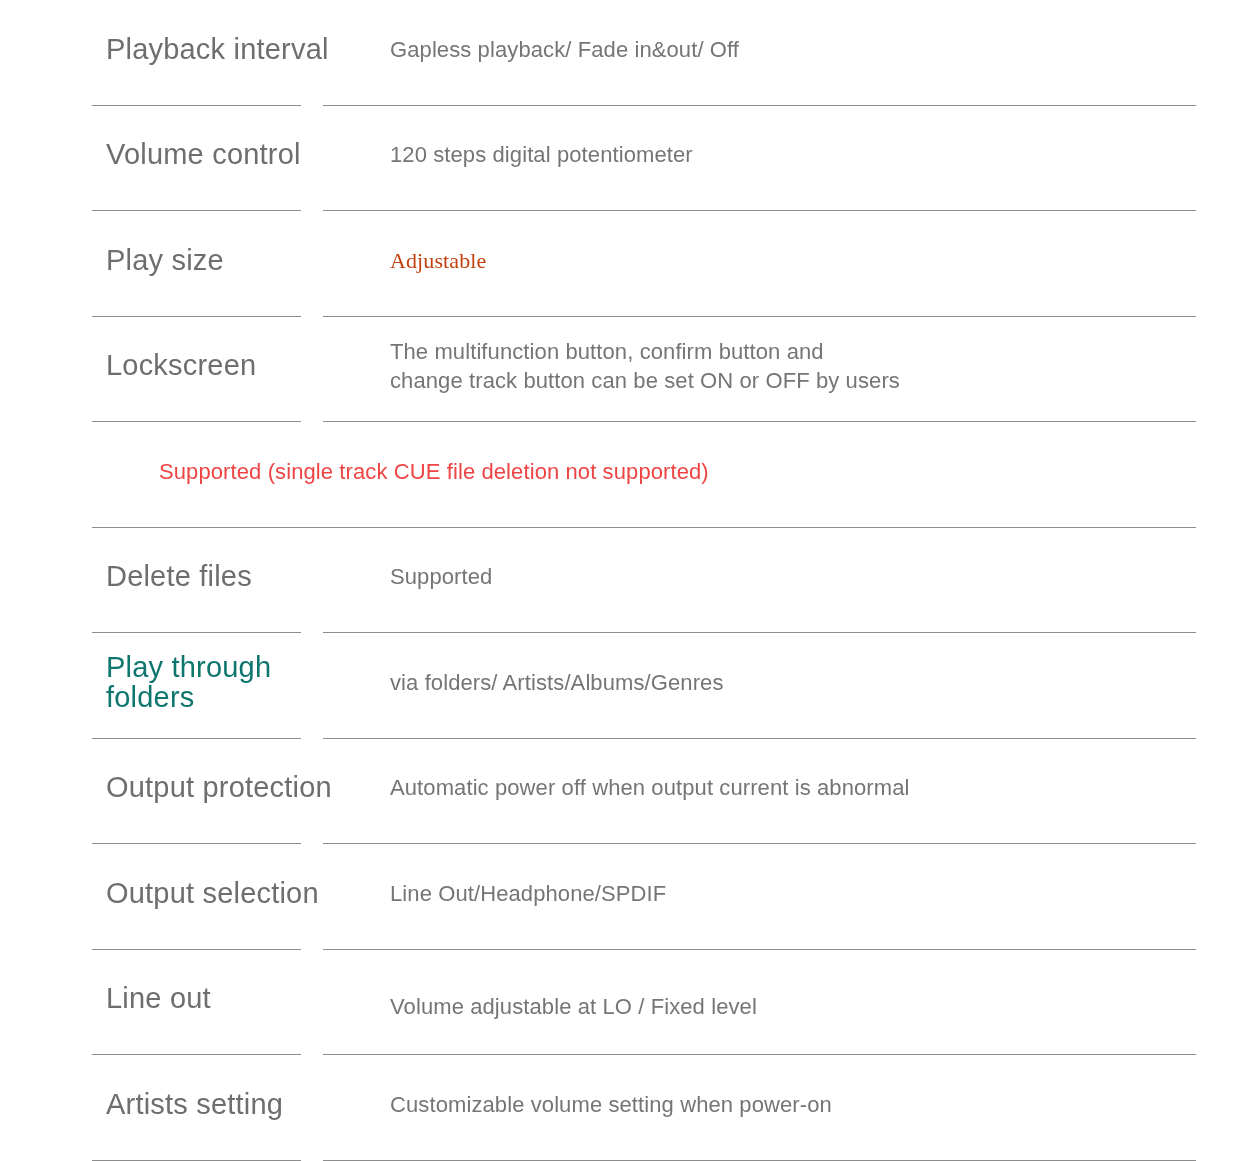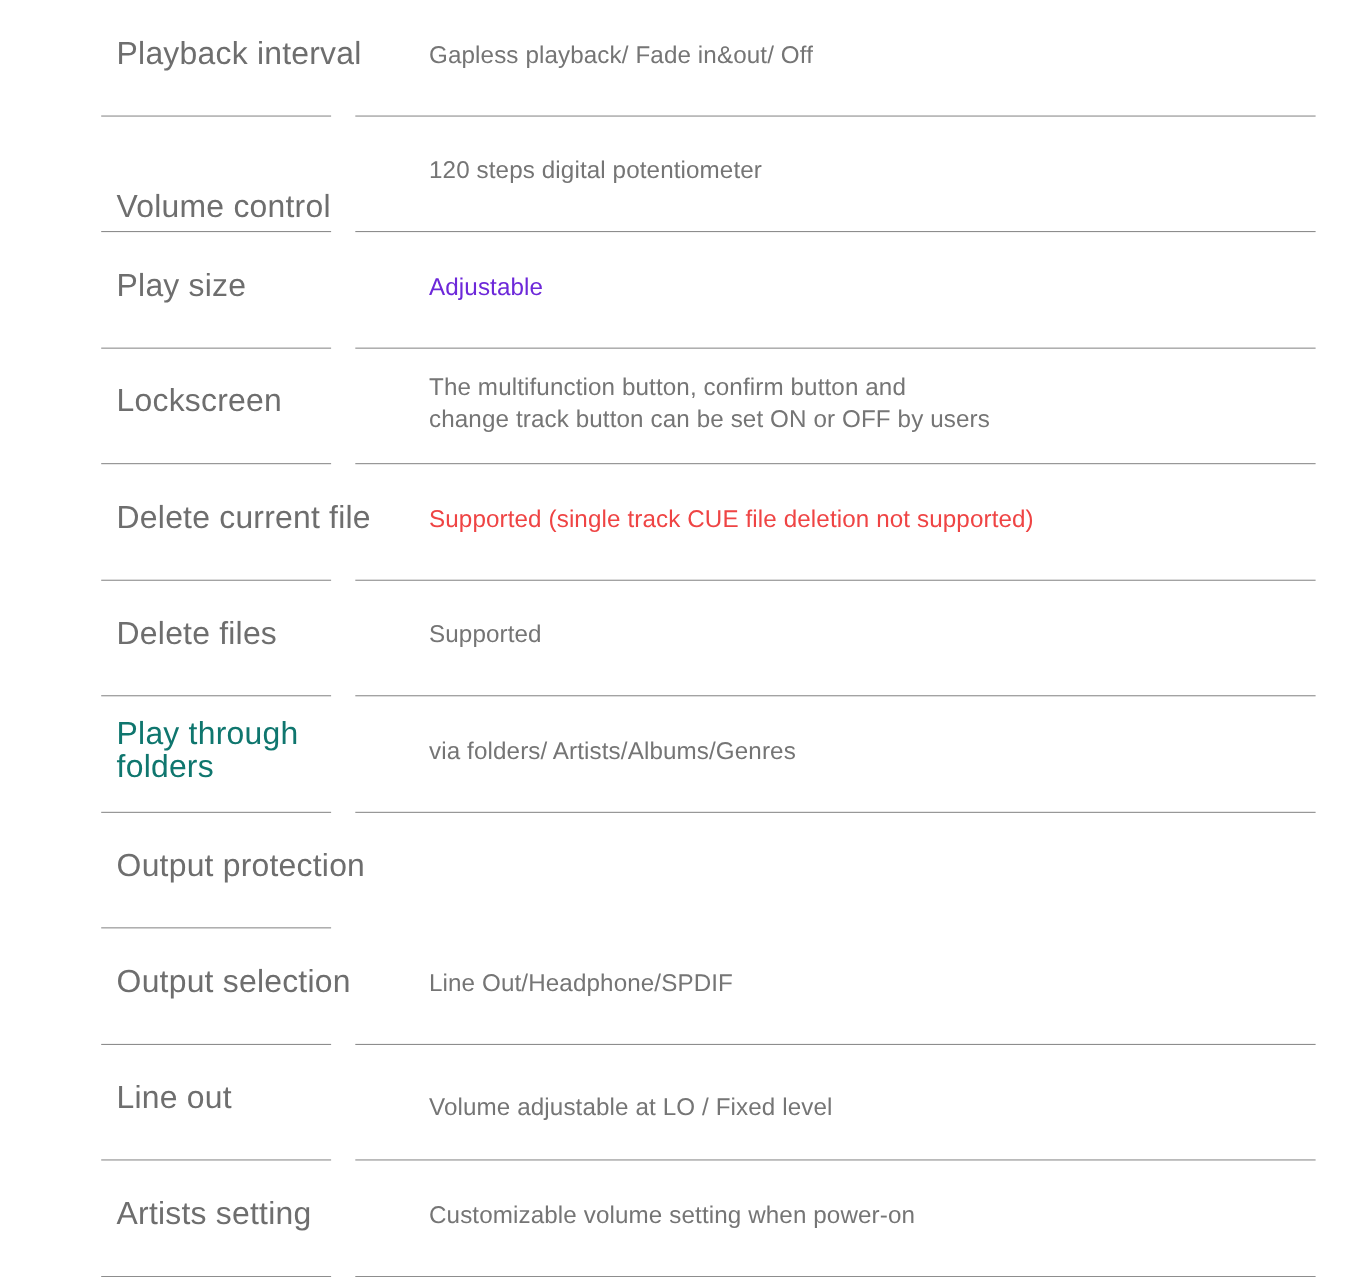--- a/index.html
+++ b/index.html
@@ -67,51 +67,48 @@
     <div class="spec-row">
       <div class="spec-cell label" style="border-bottom-color: rgb(141, 141, 141);">
         <span class="label-text" style="color: rgb(110, 110, 110);">Playback interval</span>
       </div>
       <div class="spec-cell value" style="border-bottom-color: rgb(141, 141, 141);">
         <span class="value-text" style="color: rgb(117, 117, 117);">Gapless playback/ Fade in&amp;out/ Off</span>
       </div>
     </div>
 
     <div class="spec-row">
-      <div class="spec-cell label" style="border-bottom-color: rgb(141, 141, 141); align-items: flex-end;">
+      <div class="spec-cell label" style="border-bottom-color: rgb(141, 141, 141);">
         <span class="label-text" style="color: rgb(110, 110, 110);">Volume control</span>
       </div>
       <div class="spec-cell value" style="border-bottom-color: rgb(141, 141, 141);">
         <span class="value-text" style="color: rgb(117, 117, 117);">120 steps digital potentiometer</span>
       </div>
     </div>
 
     <div class="spec-row">
       <div class="spec-cell label" style="border-bottom-color: rgb(141, 141, 141);">
         <span class="label-text" style="color: rgb(110, 110, 110);">Play size</span>
       </div>
       <div class="spec-cell value" style="border-bottom-color: rgb(141, 141, 141);">
-        <span class="value-text" style="color: #6d28d9;">Adjustable</span>
+        <span class="value-text" style="color: #c2410c; font-family: Liberation Serif, serif;">Adjustable</span>
       </div>
     </div>
 
     <div class="spec-row">
       <div class="spec-cell label" style="border-bottom-color: rgb(141, 141, 141);">
         <span class="label-text" style="color: rgb(110, 110, 110);">Lockscreen</span>
       </div>
       <div class="spec-cell value" style="border-bottom-color: rgb(141, 141, 141);">
         <span class="value-text" style="color: rgb(117, 117, 117);">The multifunction button, confirm button and
 change track button can be set ON or OFF by users</span>
       </div>
     </div>
 
     <div class="spec-row">
-      <div class="spec-cell label" style="border-bottom-color: rgb(141, 141, 141);">
-        <span class="label-text" style="color: rgb(110, 110, 110);">Delete current file</span>
-      </div>
       <div class="spec-cell value" style="border-bottom-color: rgb(141, 141, 141);">
         <span class="value-text" style="color: #ef4444;">Supported (single track CUE file deletion not supported)</span>
       </div>
     </div>
 
     <div class="spec-row">
       <div class="spec-cell label" style="border-bottom-color: rgb(141, 141, 141);">
         <span class="label-text" style="color: rgb(110, 110, 110);">Delete files</span>
       </div>
       <div class="spec-cell value" style="border-bottom-color: rgb(141, 141, 141);">
@@ -125,20 +122,23 @@
 folders</span>
       </div>
       <div class="spec-cell value" style="border-bottom-color: rgb(141, 141, 141);">
         <span class="value-text" style="color: rgb(117, 117, 117);">via folders/ Artists/Albums/Genres</span>
       </div>
     </div>
 
     <div class="spec-row">
       <div class="spec-cell label" style="border-bottom-color: rgb(141, 141, 141);">
         <span class="label-text" style="color: rgb(110, 110, 110);">Output protection</span>
+      </div>
+      <div class="spec-cell value" style="border-bottom-color: rgb(141, 141, 141);">
+        <span class="value-text" style="color: rgb(117, 117, 117);">Automatic power off when output current is abnormal</span>
       </div>
     </div>
 
     <div class="spec-row">
       <div class="spec-cell label" style="border-bottom-color: rgb(141, 141, 141);">
         <span class="label-text" style="color: rgb(110, 110, 110);">Output selection</span>
       </div>
       <div class="spec-cell value" style="border-bottom-color: rgb(141, 141, 141);">
         <span class="value-text" style="color: rgb(117, 117, 117);">Line Out/Headphone/SPDIF</span>
       </div>

